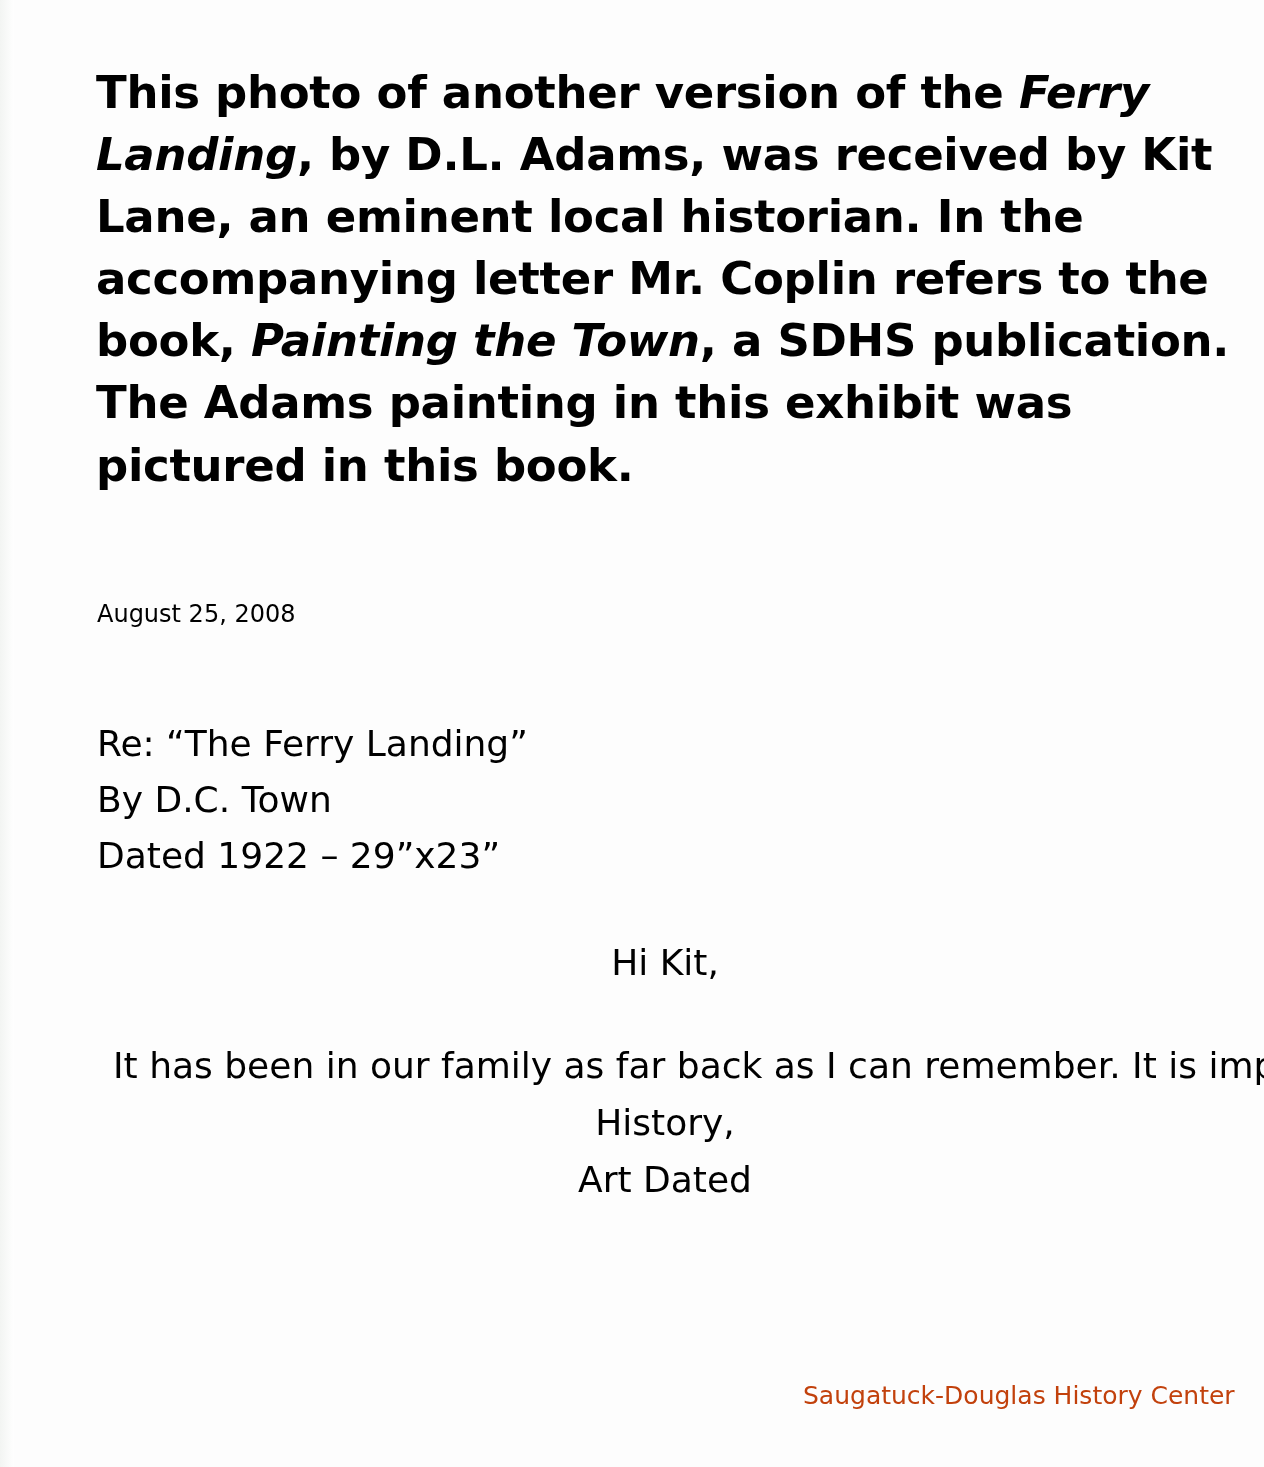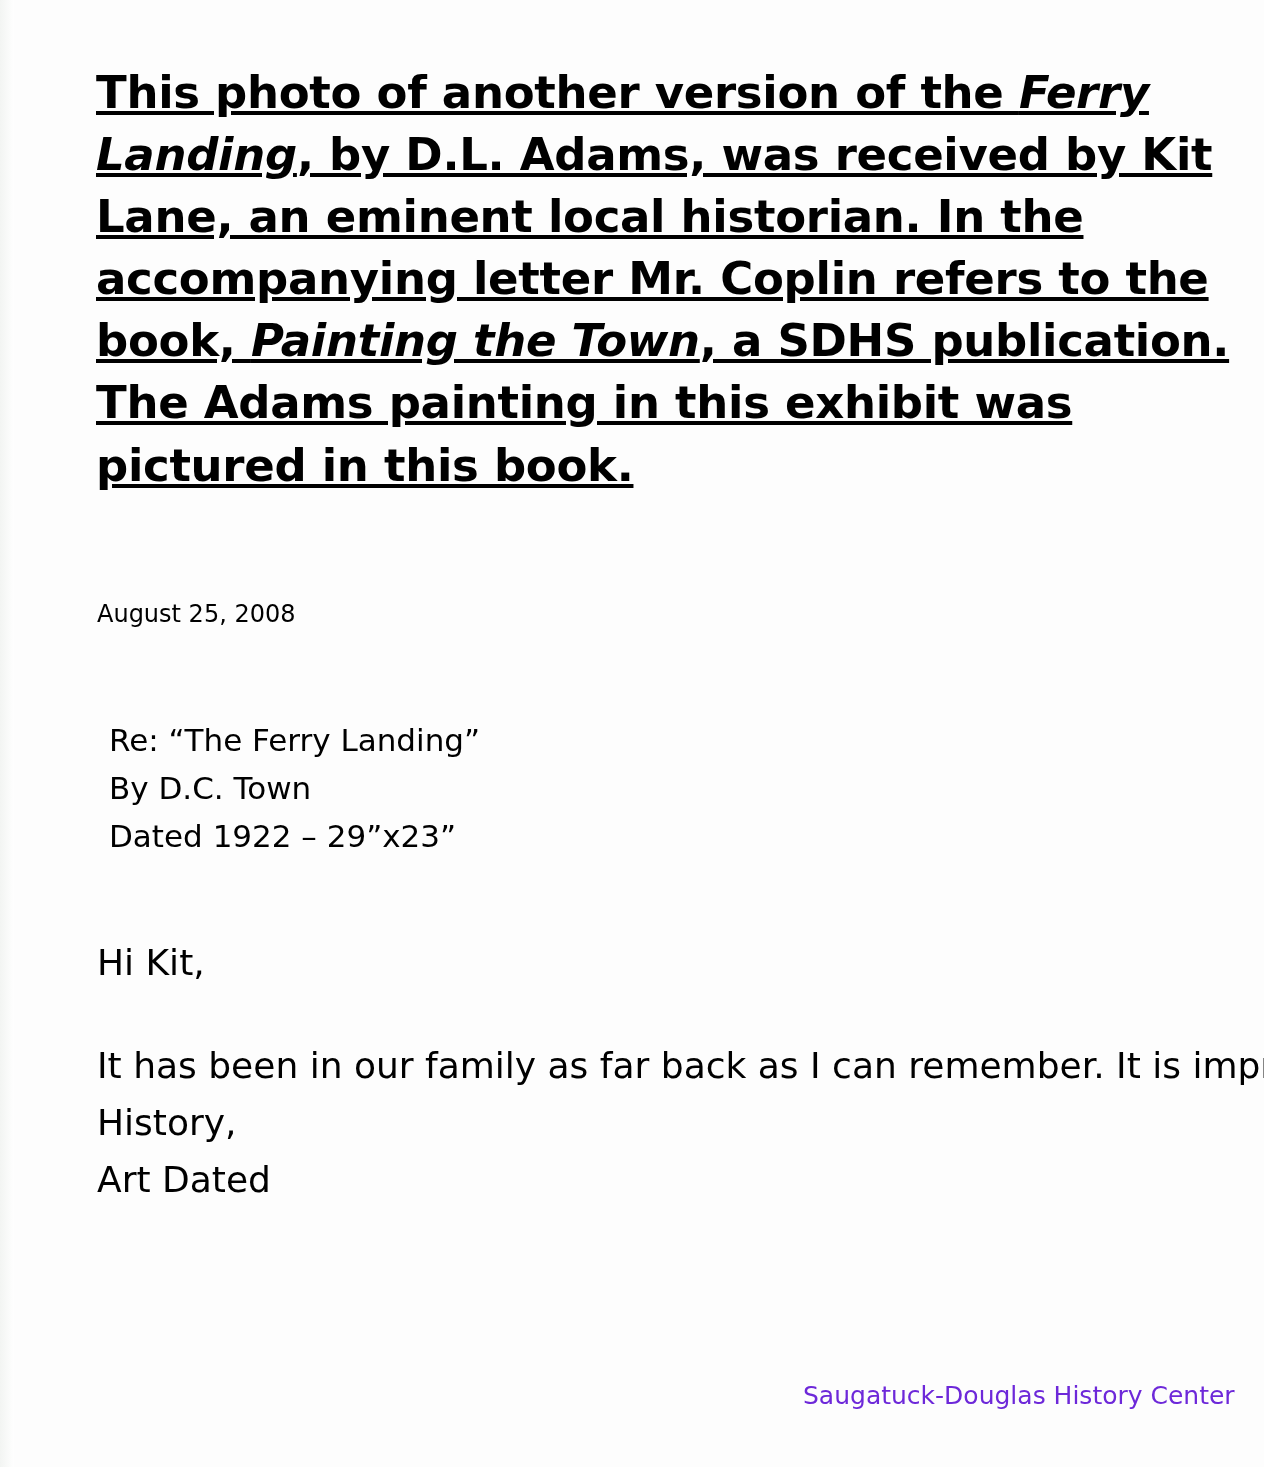--- a/index.html
+++ b/index.html
@@ -25,67 +25,66 @@
   }
   .intro {
     position: absolute;
     left: 96px;
     top: 62px;
     width: 1150px;
     font-size: 45px;
     font-weight: bold;
     line-height: 1.38;
     letter-spacing: -0.3px;
-    text-decoration: underline;
   }
   .intro em {
     font-style: italic;
   }
   .date-line {
     position: absolute;
     left: 97px;
     top: 598px;
     font-size: 24px;
     font-weight: normal;
     line-height: 1.35;
   }
   .re-block {
     position: absolute;
     left: 97px;
     top: 716px;
-    font-size: 31px;
+    font-size: 36px;
     line-height: 1.55;
-    margin-left: 12px;
   }
   .re-block div {
     white-space: nowrap;
   }
   .letter-body {
     position: absolute;
     left: 97px;
     top: 935px;
     width: 1120px;
     font-size: 36px;
     line-height: 1.58;
   }
   .letter-body .para {
-    margin: 0 0 46px 0;
+    margin: 0 0 46px 16px;
+    text-align: center;
   }
   .letter-body .para:last-child {
     margin-bottom: 0;
   }
   .signoff div {
     white-space: nowrap;
   }
   .watermark {
     position: absolute;
     left: 803px;
     top: 1381px;
     font-size: 25px;
-    color: #6d28d9;
+    color: #c2410c;
     font-family: "DejaVu Sans", sans-serif;
     white-space: nowrap;
   }
   .edge-tint {
     position: absolute;
     left: 0;
     top: 0;
     width: 14px;
     height: 1467px;
     background: linear-gradient(to right, #eef1ee, #ffffff);

